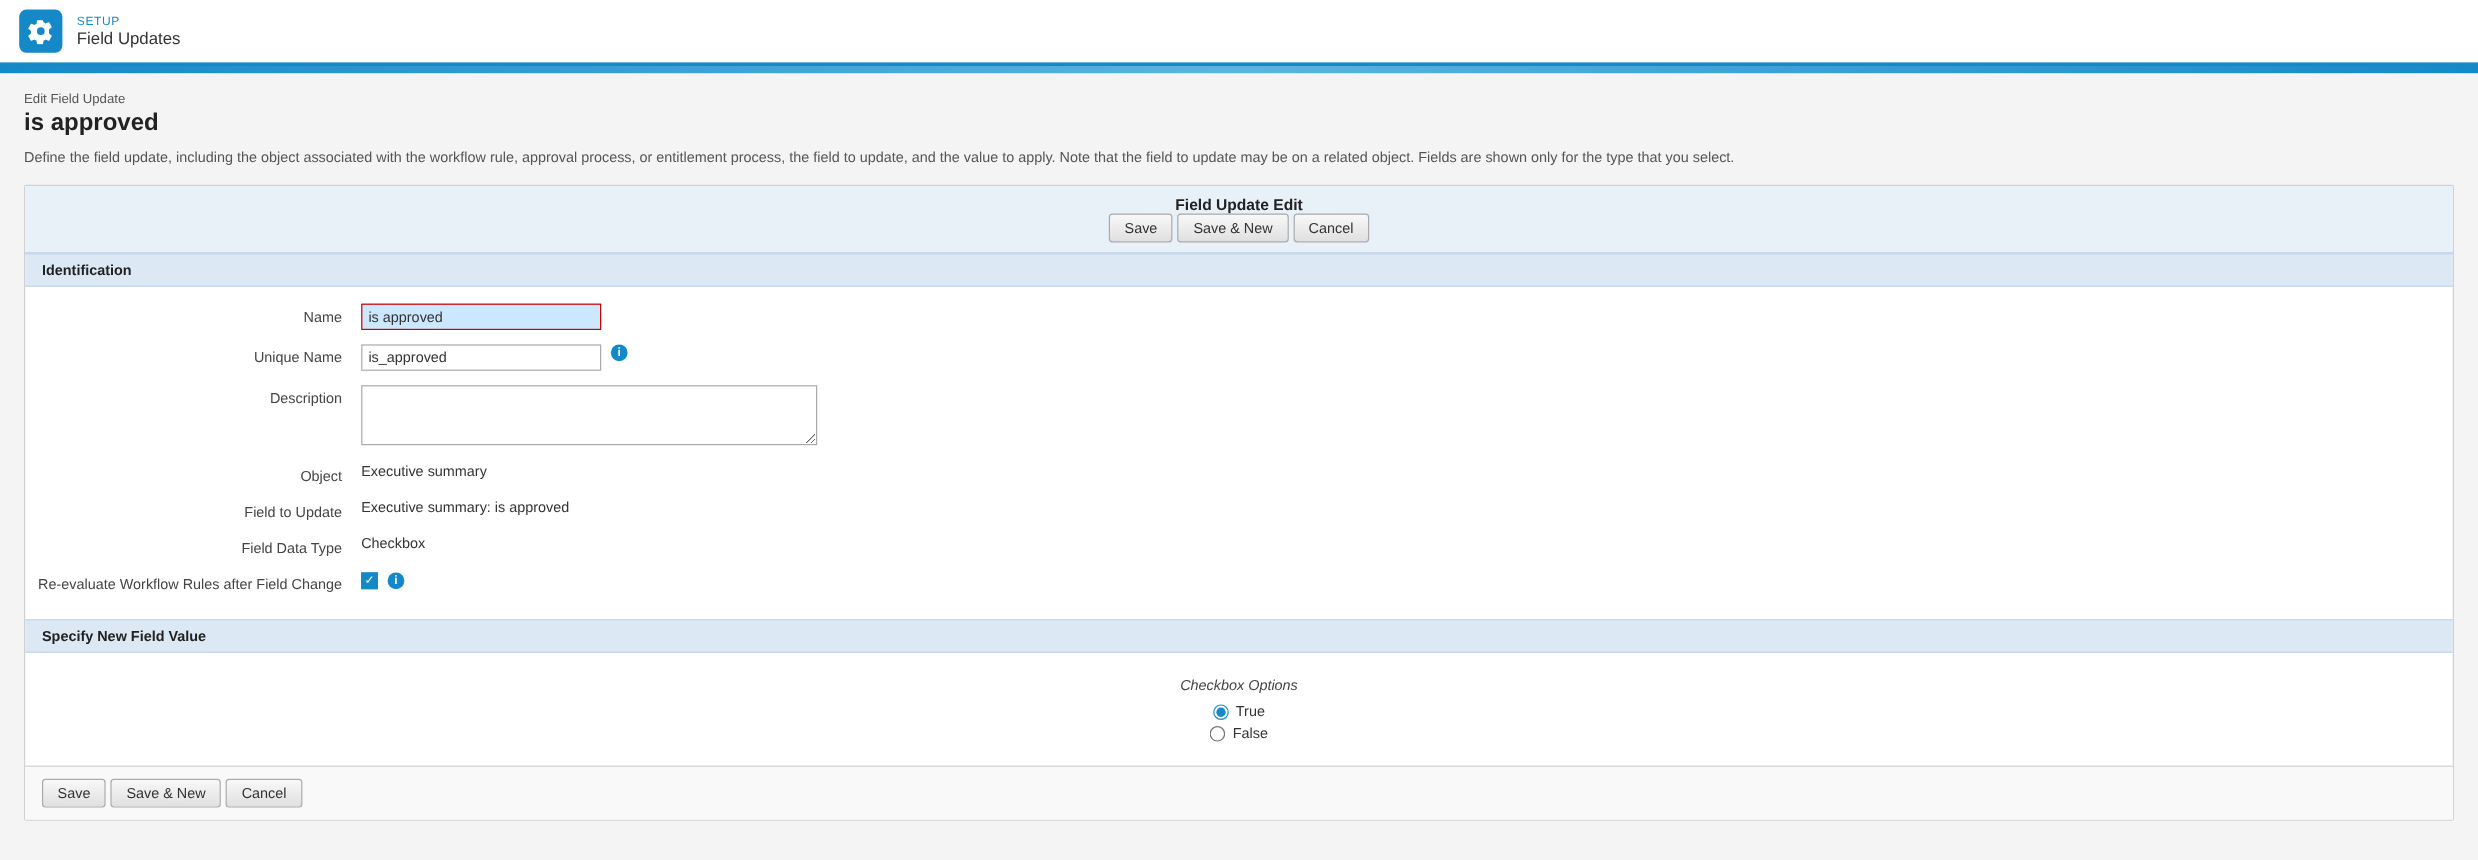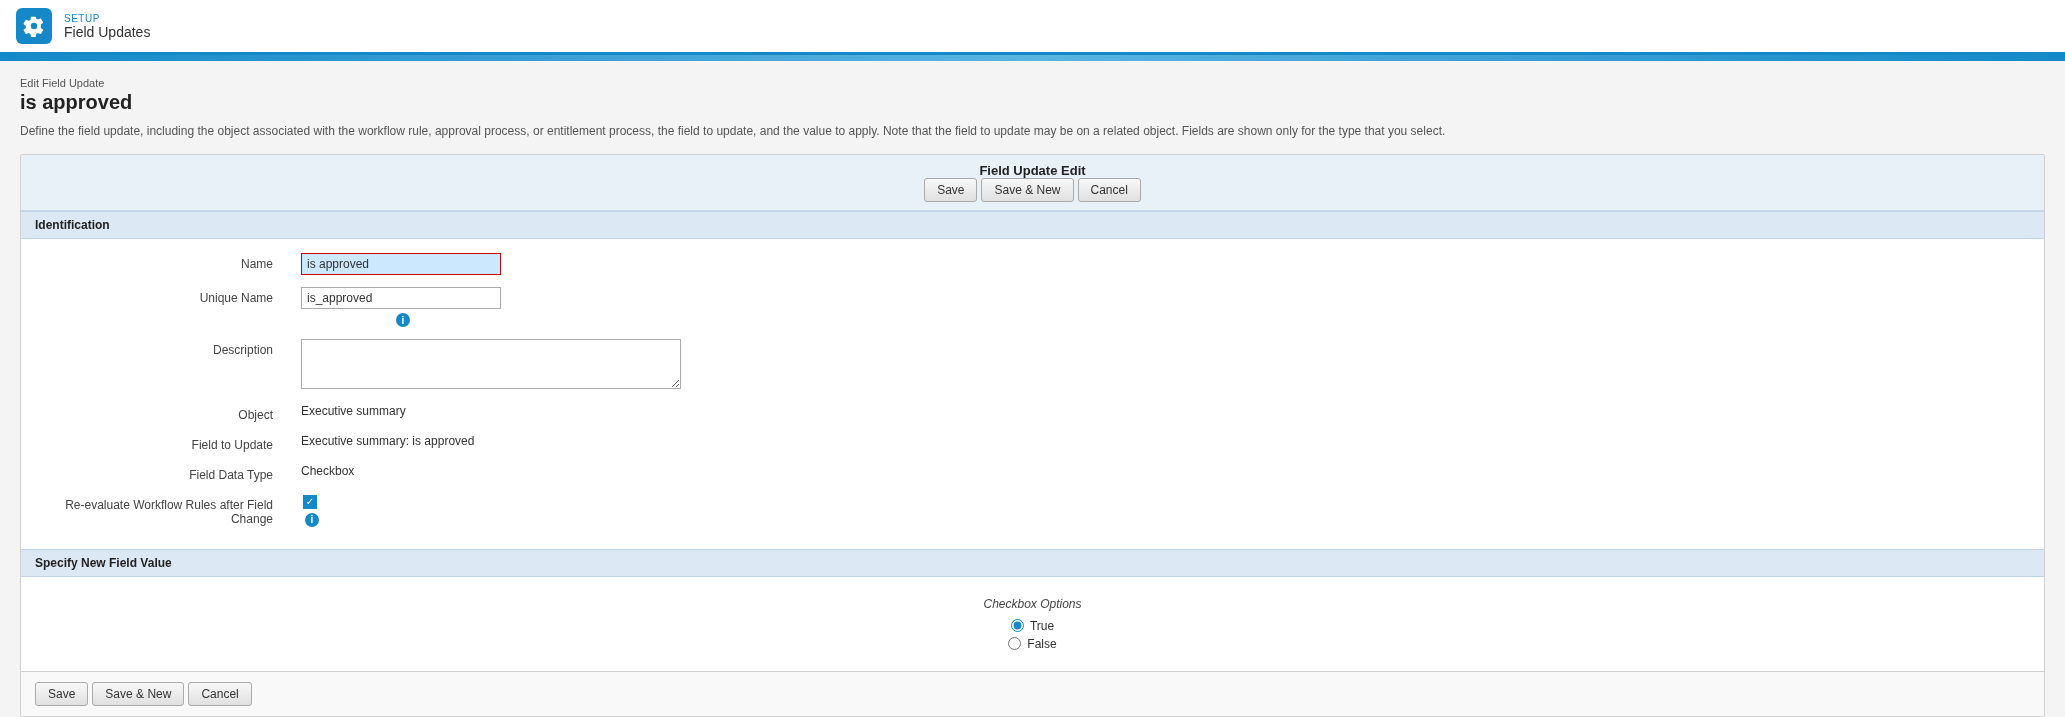--- a/index.html
+++ b/index.html
@@ -82,21 +82,21 @@
     .form-body { padding: 12px 0; }
     .form-row {
       display: flex;
       align-items: flex-start;
       margin-bottom: 8px;
       padding: 2px 0;
     }
     .form-label {
       width: 280px;
       text-align: right;
-      padding-right: 28px;
+      padding-right: 16px;
       padding-top: 4px;
       font-size: 12px;
       color: #444;
       flex-shrink: 0;
     }
     .form-value {
       flex: 1;
       font-size: 12px;
       color: #333;
     }
@@ -139,21 +139,21 @@
       cursor: pointer;
     }
     .checkbox-blue {
       width: 14px; height: 14px;
       background: #1589c8;
       border: 1px solid #1589c8;
       display: inline-flex; align-items: center; justify-content: center;
       color: #fff; font-size: 10px;
       cursor: pointer;
     }
-    .inline-flex { display: inline-flex; align-items: center; gap: 4px; flex-direction: column; }
+    .inline-flex { display: inline-flex; gap: 4px; }
 
     
     .specify-body { padding: 20px 0; }
     .checkbox-options-label {
       text-align: center;
       font-size: 12px;
       color: #444;
       margin-bottom: 8px;
       font-style: italic;
     }

